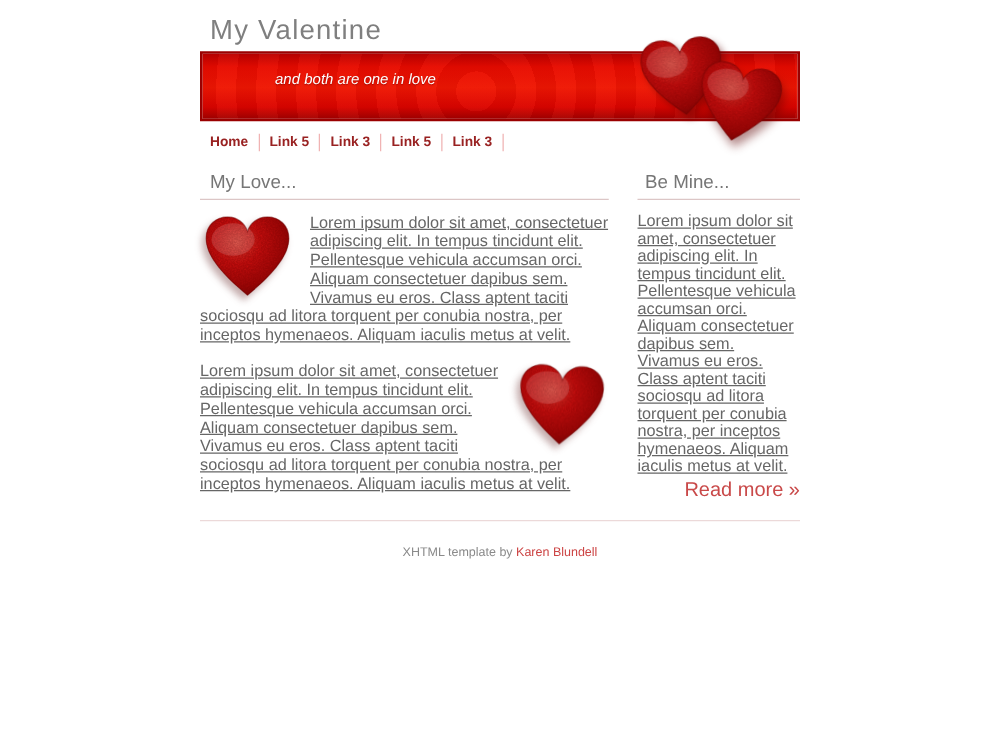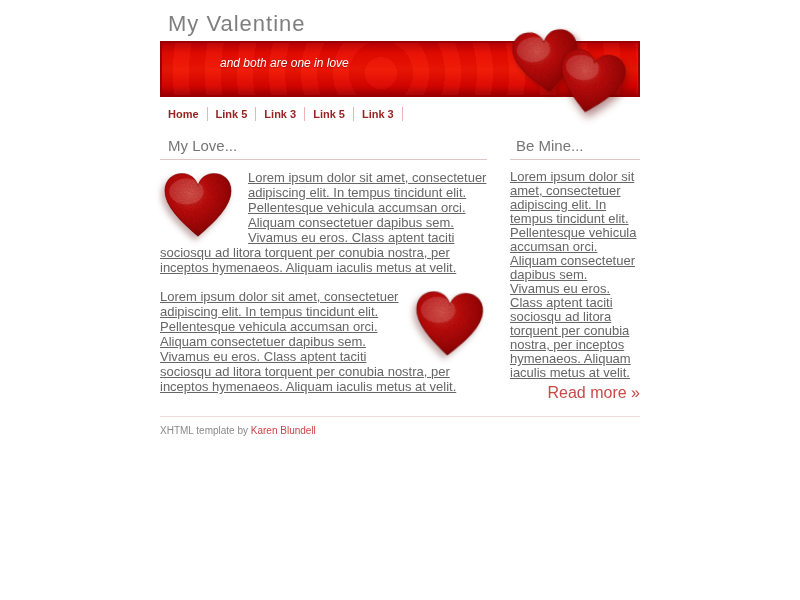--- a/index.html
+++ b/index.html
@@ -73,22 +73,22 @@
   .clearfix::after { content:""; display:block; clear:both; }
 
   .read-more {
     display:block; text-align:right;
     font-size:16px; font-weight:normal; color:#c94949; text-decoration:none;
   }
 
   
   footer.site-footer {
     clear:both; margin-top:8px;
-    border-top:1px solid #ecd9d9; padding-top:8px;
-    font-size:10px; color:#8a8a8a;
+    border-top:1px solid #ecd9d9; padding-top:20px;
+    text-align:center; font-size:10px; color:#8a8a8a;
   }
   footer.site-footer a { color:#cc4444; text-decoration:none; }
 
   .svg-defs { position:absolute; width:0; height:0; overflow:hidden; }
 </style>
 </head>
 <body>
 
 <svg class="svg-defs" aria-hidden="true">
   <defs>

